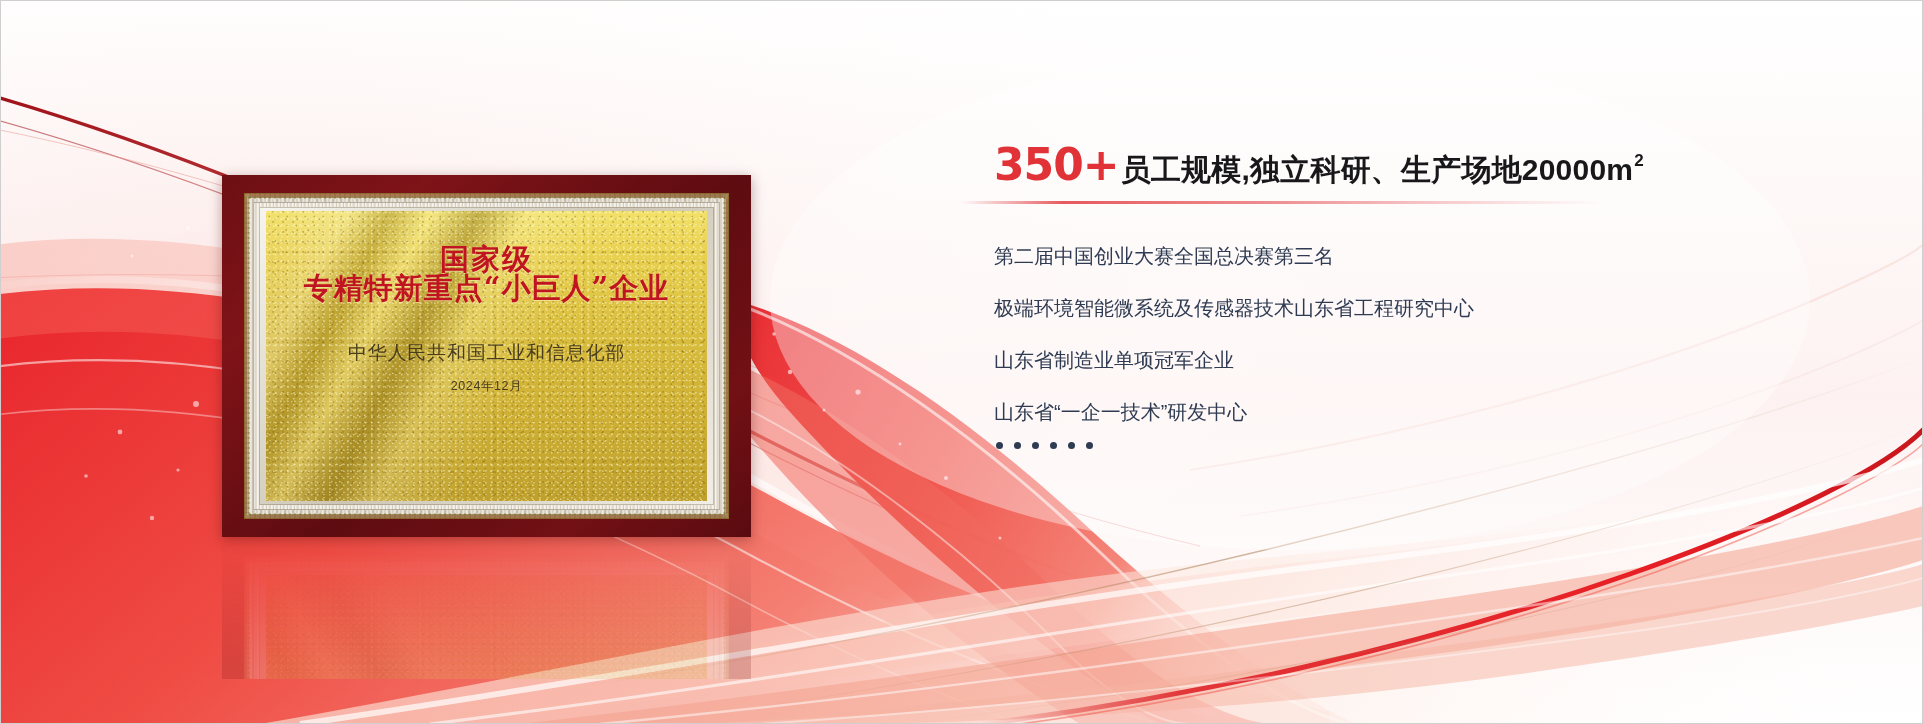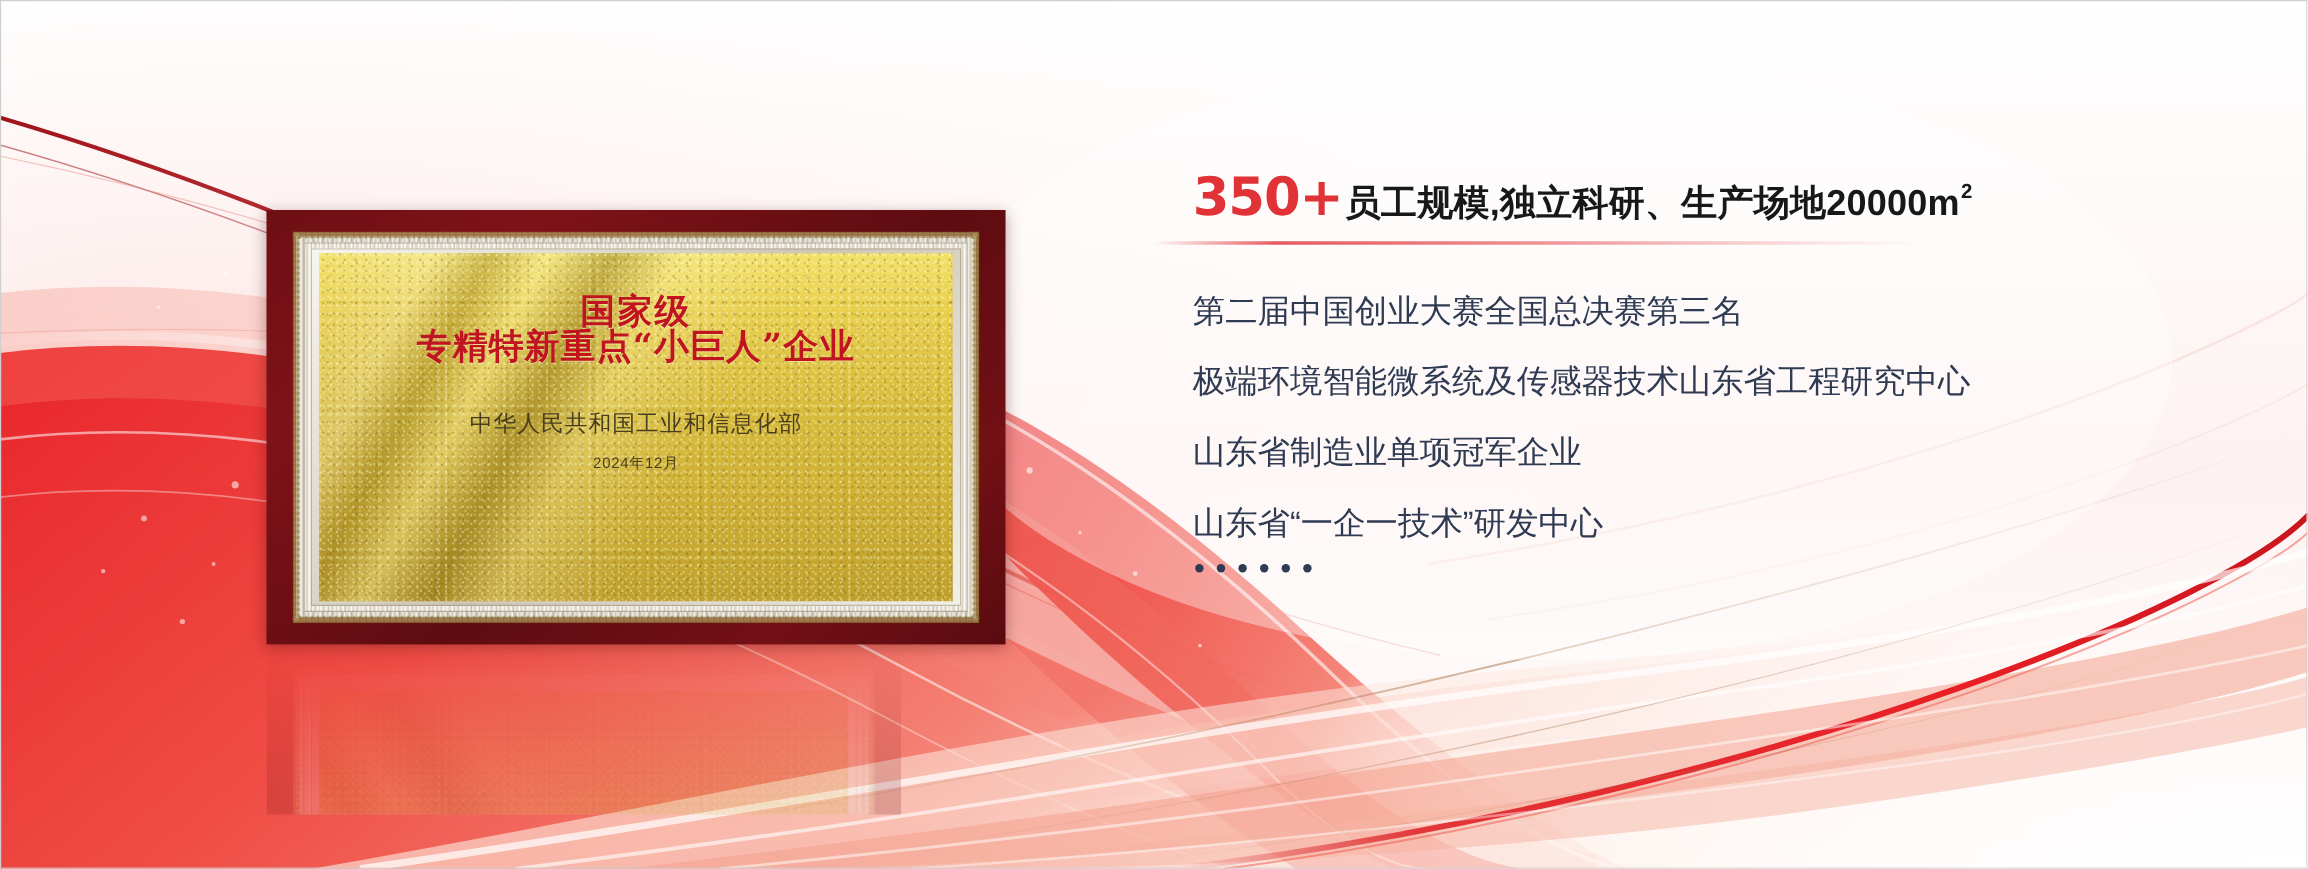--- a/index.html
+++ b/index.html
@@ -24,21 +24,21 @@
   }
 
   
   #bg-art{ position:absolute; inset:0; z-index:0; }
   #bg-art svg{ display:block; width:1923px; height:724px; }
 
   
   #plaque-wrap{
     position:absolute;
     left:222px; top:175px;
-    width:616px; height:362px;
+    width:529px; height:362px;
     z-index:20;
   }
   .plaque{
     position:absolute; inset:0;
     background:
       linear-gradient(140deg,#6d0f14 0%,#7e1318 22%,#5e0c11 55%,#721015 80%,#5a0b10 100%);
     box-shadow:0 3px 12px rgba(60,10,10,.35);
   }
   
   .silver{
@@ -174,21 +174,21 @@
     background:linear-gradient(90deg,
       rgba(224,50,55,0) 0%,
       rgba(224,50,55,.80) 16%,
       rgba(224,50,55,.55) 48%,
       rgba(224,50,55,.10) 88%,
       rgba(224,50,55,0) 100%);
     border-radius:2px;
   }
   #award-list{ margin-top:42px; list-style:none; }
   #award-list li{
-    color:#2e3b52; font-size:27px; line-height:1;
+    color:#2e3b52; font-size:20px; line-height:1;
     margin-bottom:32px; white-space:nowrap;
     font-family:"Liberation Sans","DejaVu Sans",sans-serif;
   }
   #ellipsis{
     display:flex; gap:11px; margin-top:-12px; margin-left:2px;
   }
   #ellipsis span{
     width:7px; height:7px; border-radius:50%; background:#2e3b52;
     display:block;
   }

